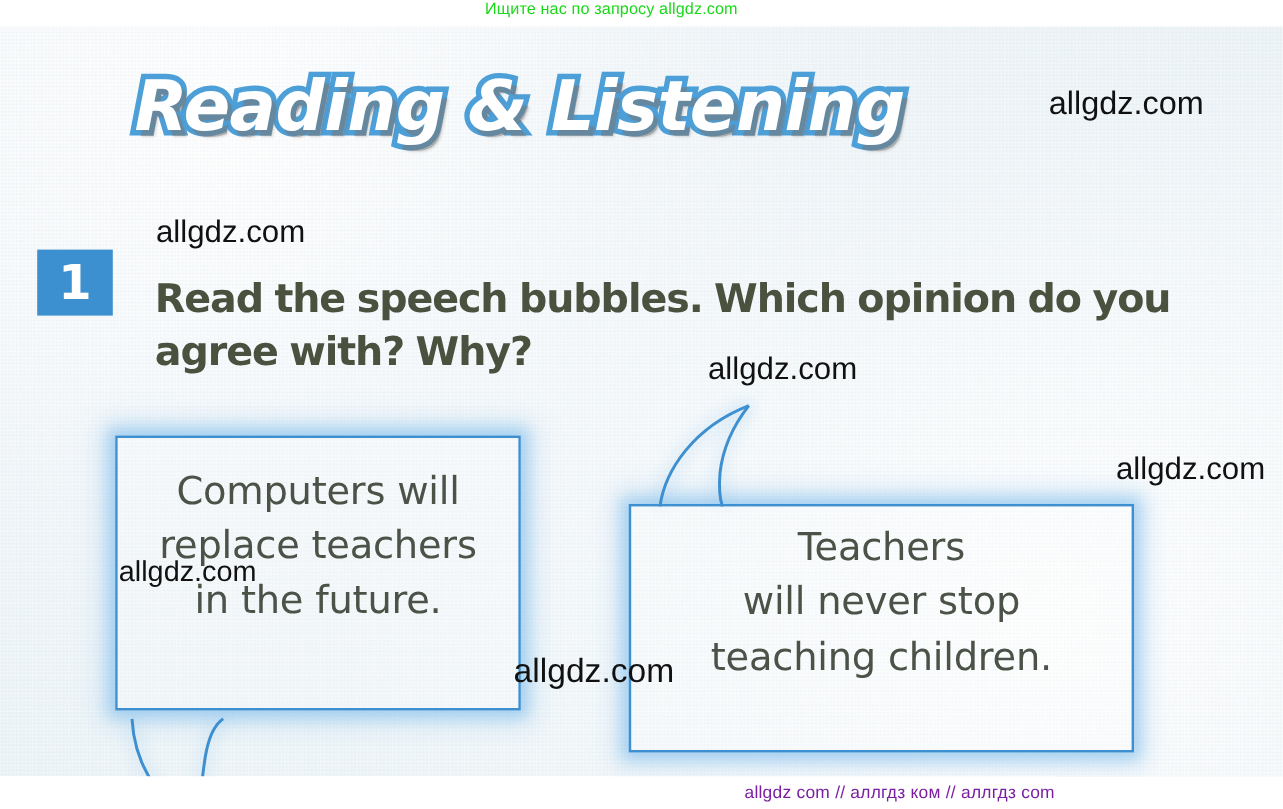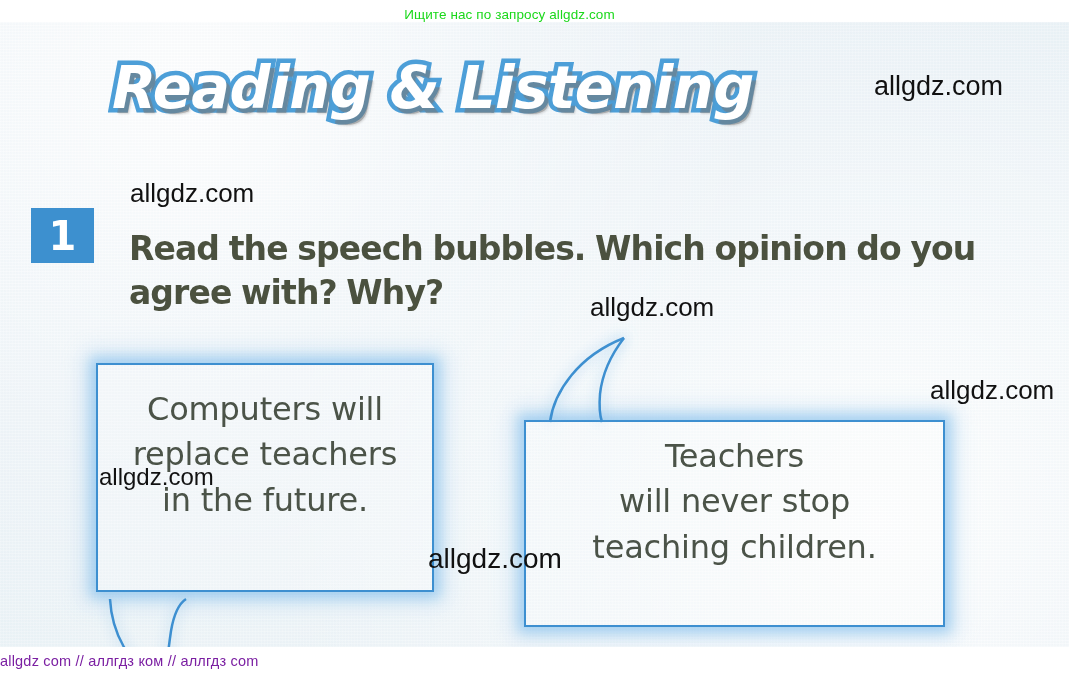--- a/index.html
+++ b/index.html
@@ -16,21 +16,21 @@
   }
 
   
   #top-banner {
     position: absolute;
     left: 0; top: 0;
     width: 1019px;
     height: 22px;
     background: #ffffff;
     display: flex;
-    align-items: flex-end;
+    align-items: flex-start;
     justify-content: center;
   }
   #top-banner .txt {
     color: #1bd81b;
     font-size: 13.5px;
     letter-spacing: 0.1px;
     font-family: "Liberation Sans", sans-serif;
   }
 
   
@@ -186,21 +186,21 @@
   
   #footer {
     position: absolute;
     left: 0;
     top: 647px;
     width: 879px;
     height: 27px;
     background: #ffffff;
     display: flex;
     align-items: center;
-    justify-content: flex-start;
+    justify-content: flex-end;
   }
   #footer .txt {
     color: #7b1fa2;
     font-size: 14.5px;
     letter-spacing: .2px;
   }
 </style>
 </head>
 <body>
 

